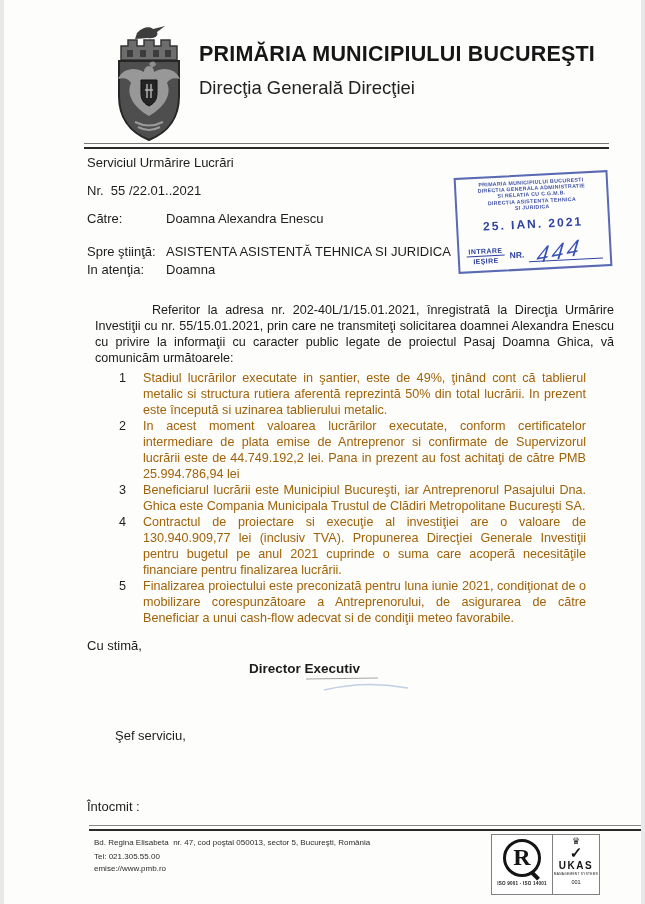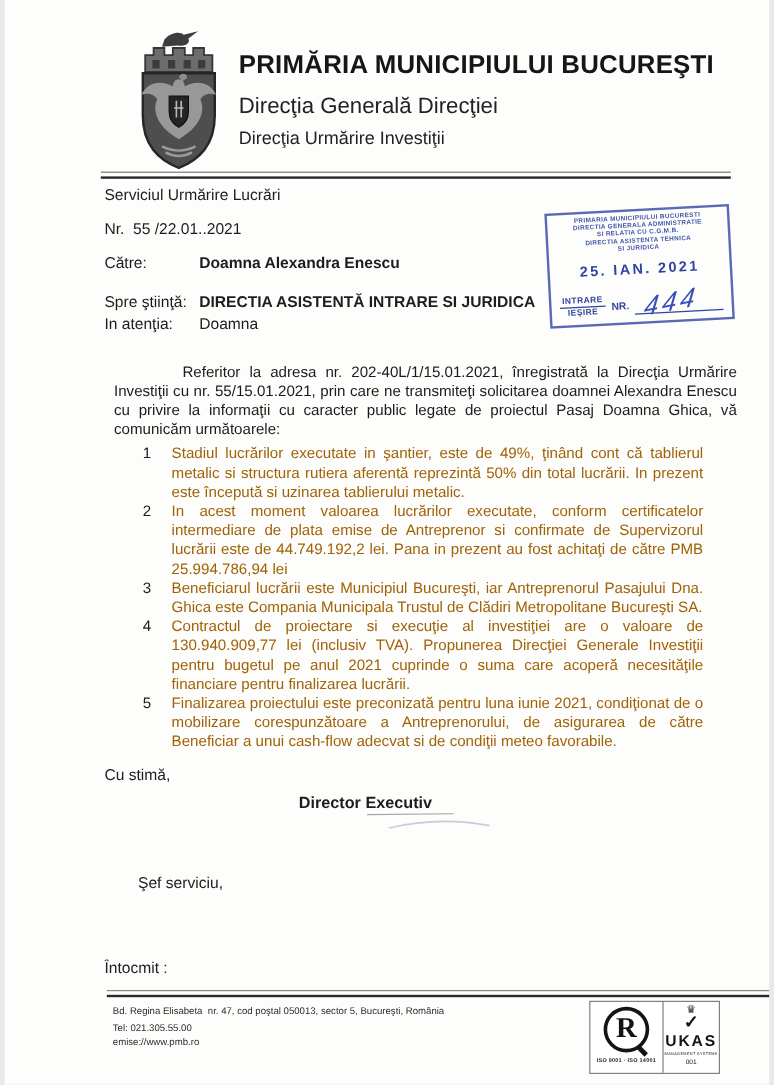--- a/index.html
+++ b/index.html
@@ -37,21 +37,21 @@
   .nr-label{font-size:8.5px;font-weight:bold;margin-left:5px;}
   .nr-rule{flex:1;margin-left:4px;border-bottom:1.5px solid #2f43a0;height:16px;position:relative;}
   .nr-value{
     position:absolute;left:8px;bottom:-5px;font-size:22px;font-style:italic;
     transform:rotate(-8deg) skewX(-18deg);letter-spacing:3px;color:#3750b4;font-weight:400;
   }
 
   
   .recip-label{left:83px;font-size:13px;}
   .recip-value{left:162px;font-size:13px;}
-  .bold{font-weight:bold;text-align:right;}
+  .bold{font-weight:normal;text-align:right;}
 
   
   .intro{
     left:63px;top:302px;width:519px;font-size:12.6px;line-height:16px;
     text-align:justify;text-indent:57px;color:#1b1b1b;margin-left:28px;
   }
   .list{left:115px;top:370px;width:467px;}
   .item{display:flex;}
   .item .num{width:24px;font-size:12.6px;line-height:16px;flex:0 0 24px;}
   .item .txt{flex:1;font-size:12.6px;line-height:16px;text-align:justify;color:#a16207;}
@@ -75,21 +75,21 @@
   .lr-circle{
     width:32px;height:32px;border:3.5px solid #141414;border-radius:50%;
     margin:4px auto 0;font-family:"Liberation Serif", serif;font-weight:bold;
     font-size:24px;line-height:31px;color:#141414;position:relative;
   }
   .lr-tail{position:absolute;right:-2px;bottom:-3px;width:9px;height:3.5px;background:#141414;transform:rotate(45deg);}
   .lr-iso{font-size:4.6px;letter-spacing:.2px;color:#222;margin-top:4px;font-weight:bold;}
   .badge-ukas{flex:1;display:flex;flex-direction:column;align-items:center;padding-top:2px;color:#141414;}
   .uk-crown{font-size:9px;line-height:9px;}
   .uk-check{font-size:15px;line-height:13px;font-weight:bold;}
-  .uk-name{font-size:13px;font-weight:bold;letter-spacing:1.6px;margin-top:1px;}
+  .uk-name{font-size:10px;font-weight:bold;letter-spacing:1.6px;margin-top:1px;}
   .uk-sub{font-size:3.2px;letter-spacing:.3px;margin-top:1px;}
   .uk-num{font-size:5.5px;margin-top:3px;}
 
   
   .scanline{left:637px;top:8px;width:1px;height:692px;background:linear-gradient(#c7c7c7,#8f8f8f 35%,#b5b5b5 70%,#d6d6d6);opacity:.8;}
 </style>
 </head>
 <body>
 
 <div class="page">
@@ -110,21 +110,20 @@
     <path d="M42,40 c2,-4 7,-3 7,1 l-4,3 Z" fill="#8d8d8d"></path>
 
     <path d="M34,56 h16 v13 c0,8 -4,11 -8,13 c-4,-2 -8,-5 -8,-13 Z" fill="#242424" stroke="#101010"></path>
     <path d="M40,60 v14 M44,60 v14 M38,66 h8" stroke="#b5b5b5" stroke-width="1.4" fill="none"></path>
 
     <path d="M28,98 q14,7 28,0 M31,103 q11,6 22,0" stroke="#9a9a9a" stroke-width="2" fill="none"></path>
   </svg>
 
   <div class="abs title-main">PRIMĂRIA MUNICIPIULUI BUCUREŞTI</div>
   <div class="abs title-sub1">Direcţia Generală Direcţiei</div>
-  <div class="abs title-sub2">Direcţia Urmărire Investiţii</div>
   <div class="abs hrule"></div>
 
   <div class="abs service-line">Serviciul Urmărire Lucrări</div>
   <div class="abs nr-line pre">Nr.  55 /22.01..2021</div>
 
   <div class="abs stamp">
     <div class="stamp-org">PRIMARIA MUNICIPIULUI BUCURESTI</div>
     <div class="stamp-org" style="margin-top:0">DIRECTIA GENERALA ADMINISTRATIE</div>
     <div class="stamp-org" style="margin-top:0">SI RELATIA CU C.G.M.B.</div>
     <div class="stamp-org" style="margin-top:0">DIRECTIA ASISTENTA TEHNICA</div>
@@ -139,21 +138,21 @@
       <div class="nr-rule">
         <div class="nr-value">444</div>
       </div>
     </div>
   </div>
 
   <div class="abs recip-label" style="top:211px">Către:</div>
   <div class="abs recip-value bold" style="top:211px">Doamna Alexandra Enescu</div>
 
   <div class="abs recip-label" style="top:244px">Spre ştiinţă:</div>
-  <div class="abs recip-value bold" style="top:244px">DIRECTIA ASISTENTĂ INTRARE SI JURIDICA</div>
+  <div class="abs recip-value bold" style="top:244px">ASISTENTA ASISTENTĂ TEHNICA SI JURIDICA</div>
 
   <div class="abs recip-label" style="top:262px">In atenţia:</div>
   <div class="abs recip-value" style="top:262px">Doamna</div>
 
   <div class="abs intro">Referitor la adresa nr. 202-40L/1/15.01.2021, înregistrată la Direcţia Urmărire Investiţii cu nr. 55/15.01.2021, prin care ne transmiteţi solicitarea doamnei Alexandra Enescu cu privire la informaţii cu caracter public legate de proiectul Pasaj Doamna Ghica, vă comunicăm următoarele:</div>
 
   <div class="abs list">
     <div class="item">
       <div class="num">1</div>
       <div class="txt">Stadiul lucrărilor executate in şantier, este de 49%, ţinând cont că tablierul metalic si structura rutiera aferentă reprezintă 50% din total lucrării. In prezent este începută si uzinarea tablierului metalic.</div>

